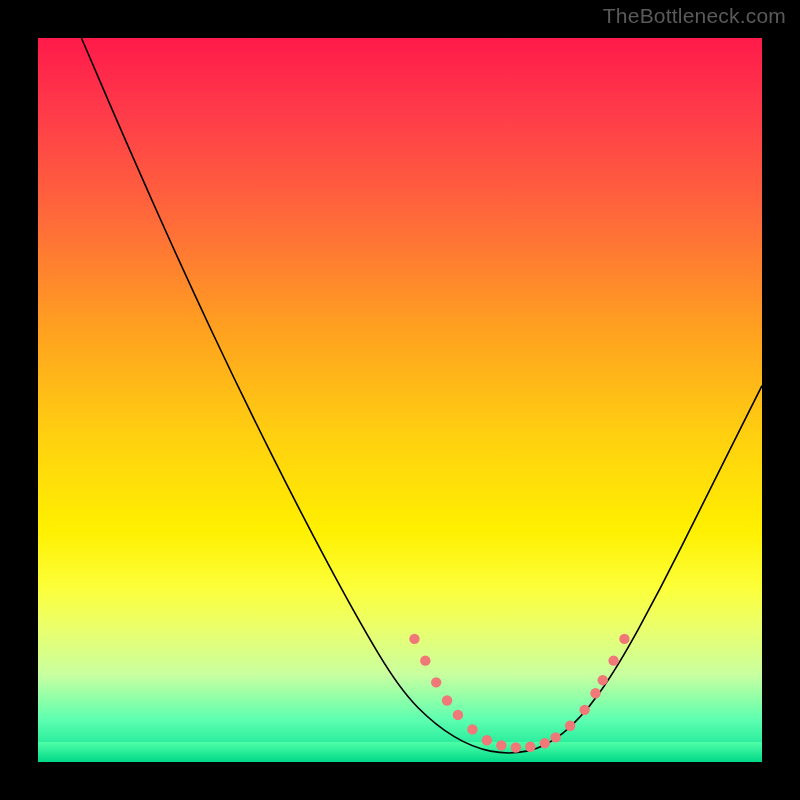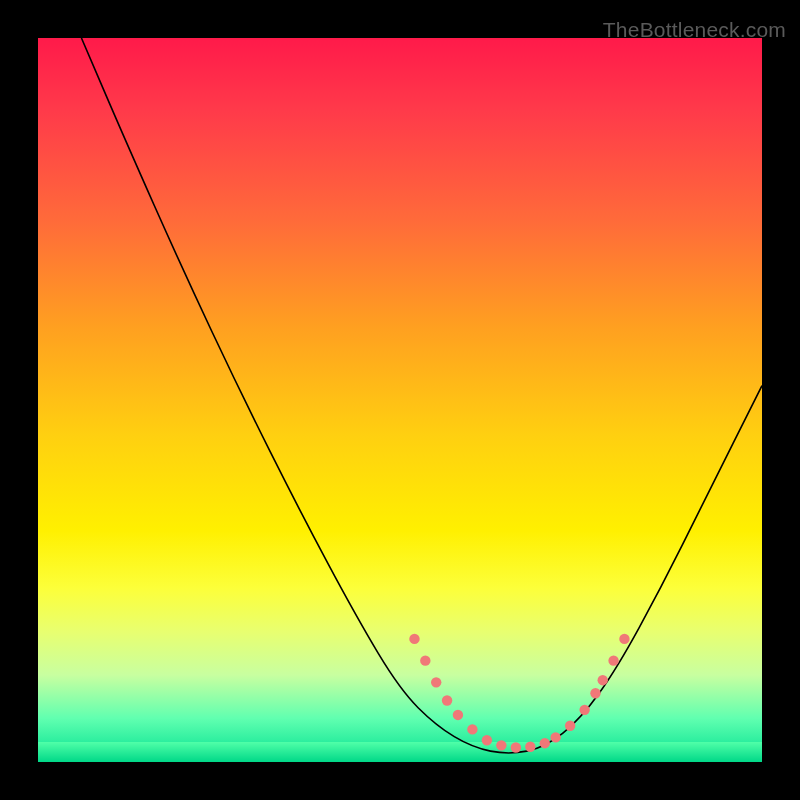--- a/index.html
+++ b/index.html
@@ -6,21 +6,21 @@
   body {
     width: 800px;
     height: 800px;
     background: #000;
     position: relative;
     font-family: Arial, sans-serif;
     overflow: hidden;
   }
   .watermark {
     position: absolute;
-    top: 18px;
+    top: 4px;
     right: 14px;
     color: #5a5a5a;
     font-size: 21px;
     font-weight: 500;
     z-index: 10;
     letter-spacing: 0.2px;
   }
   .plot-area {
     position: absolute;
     left: 38px;

